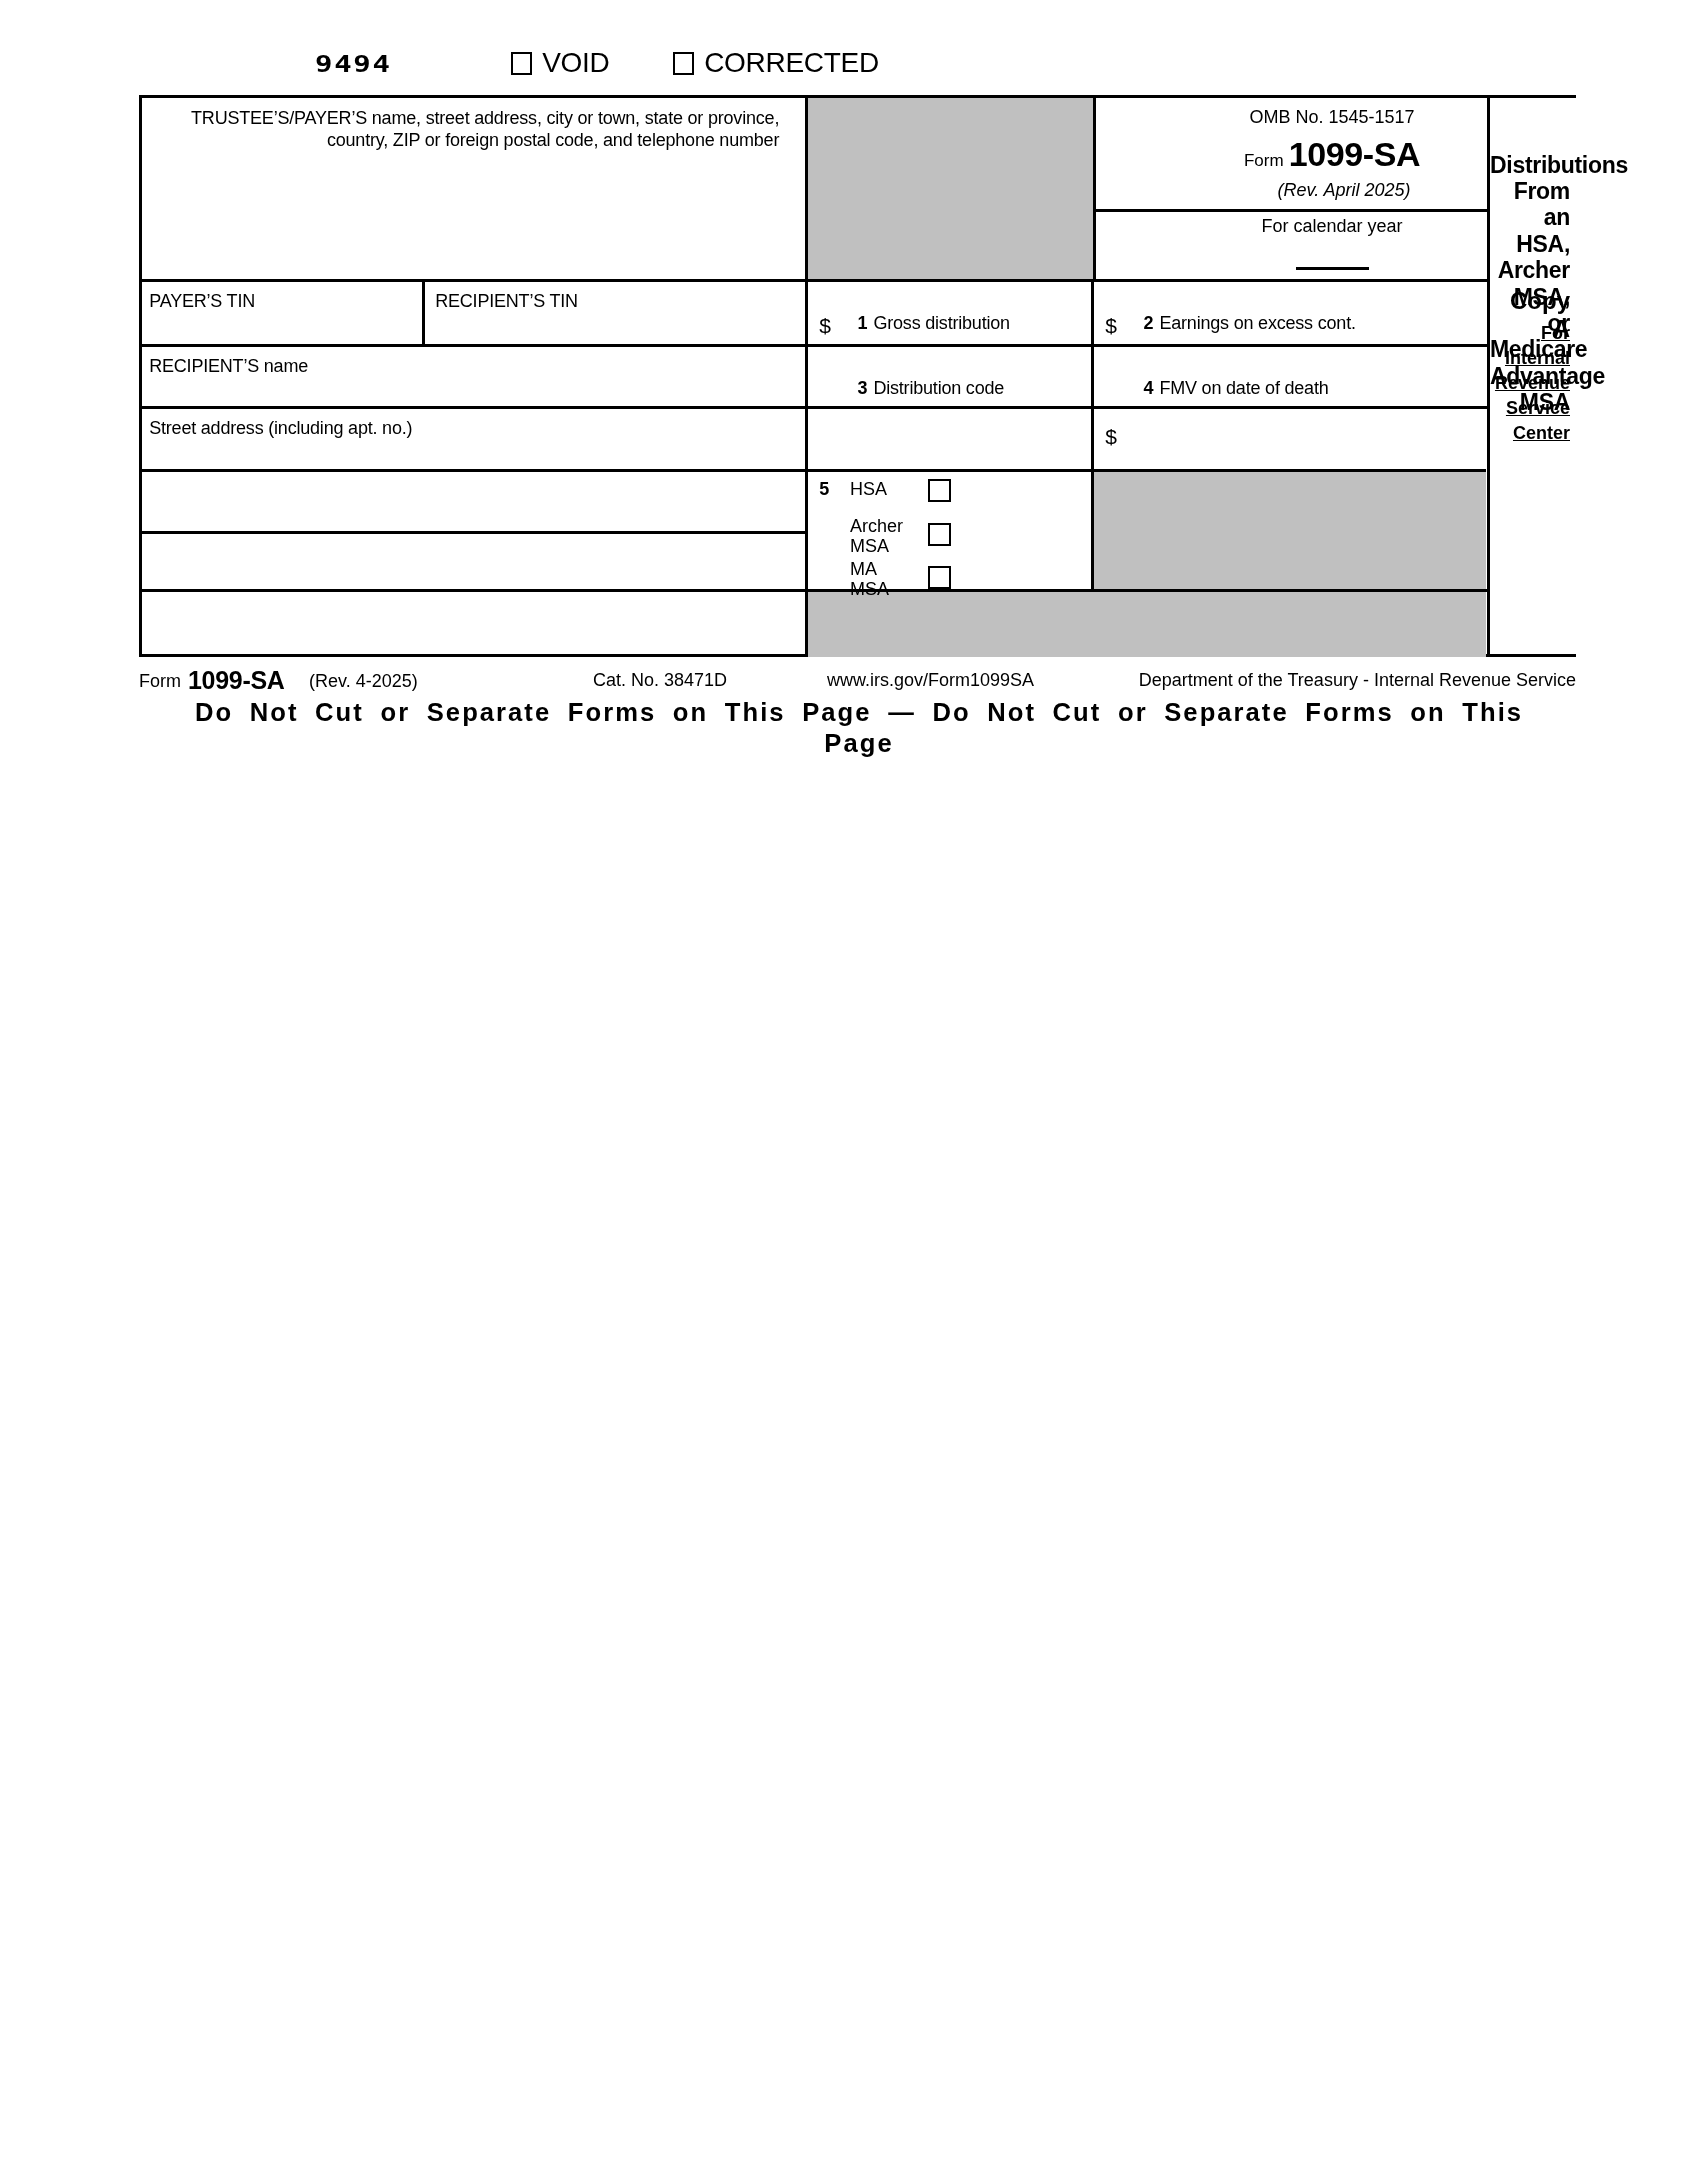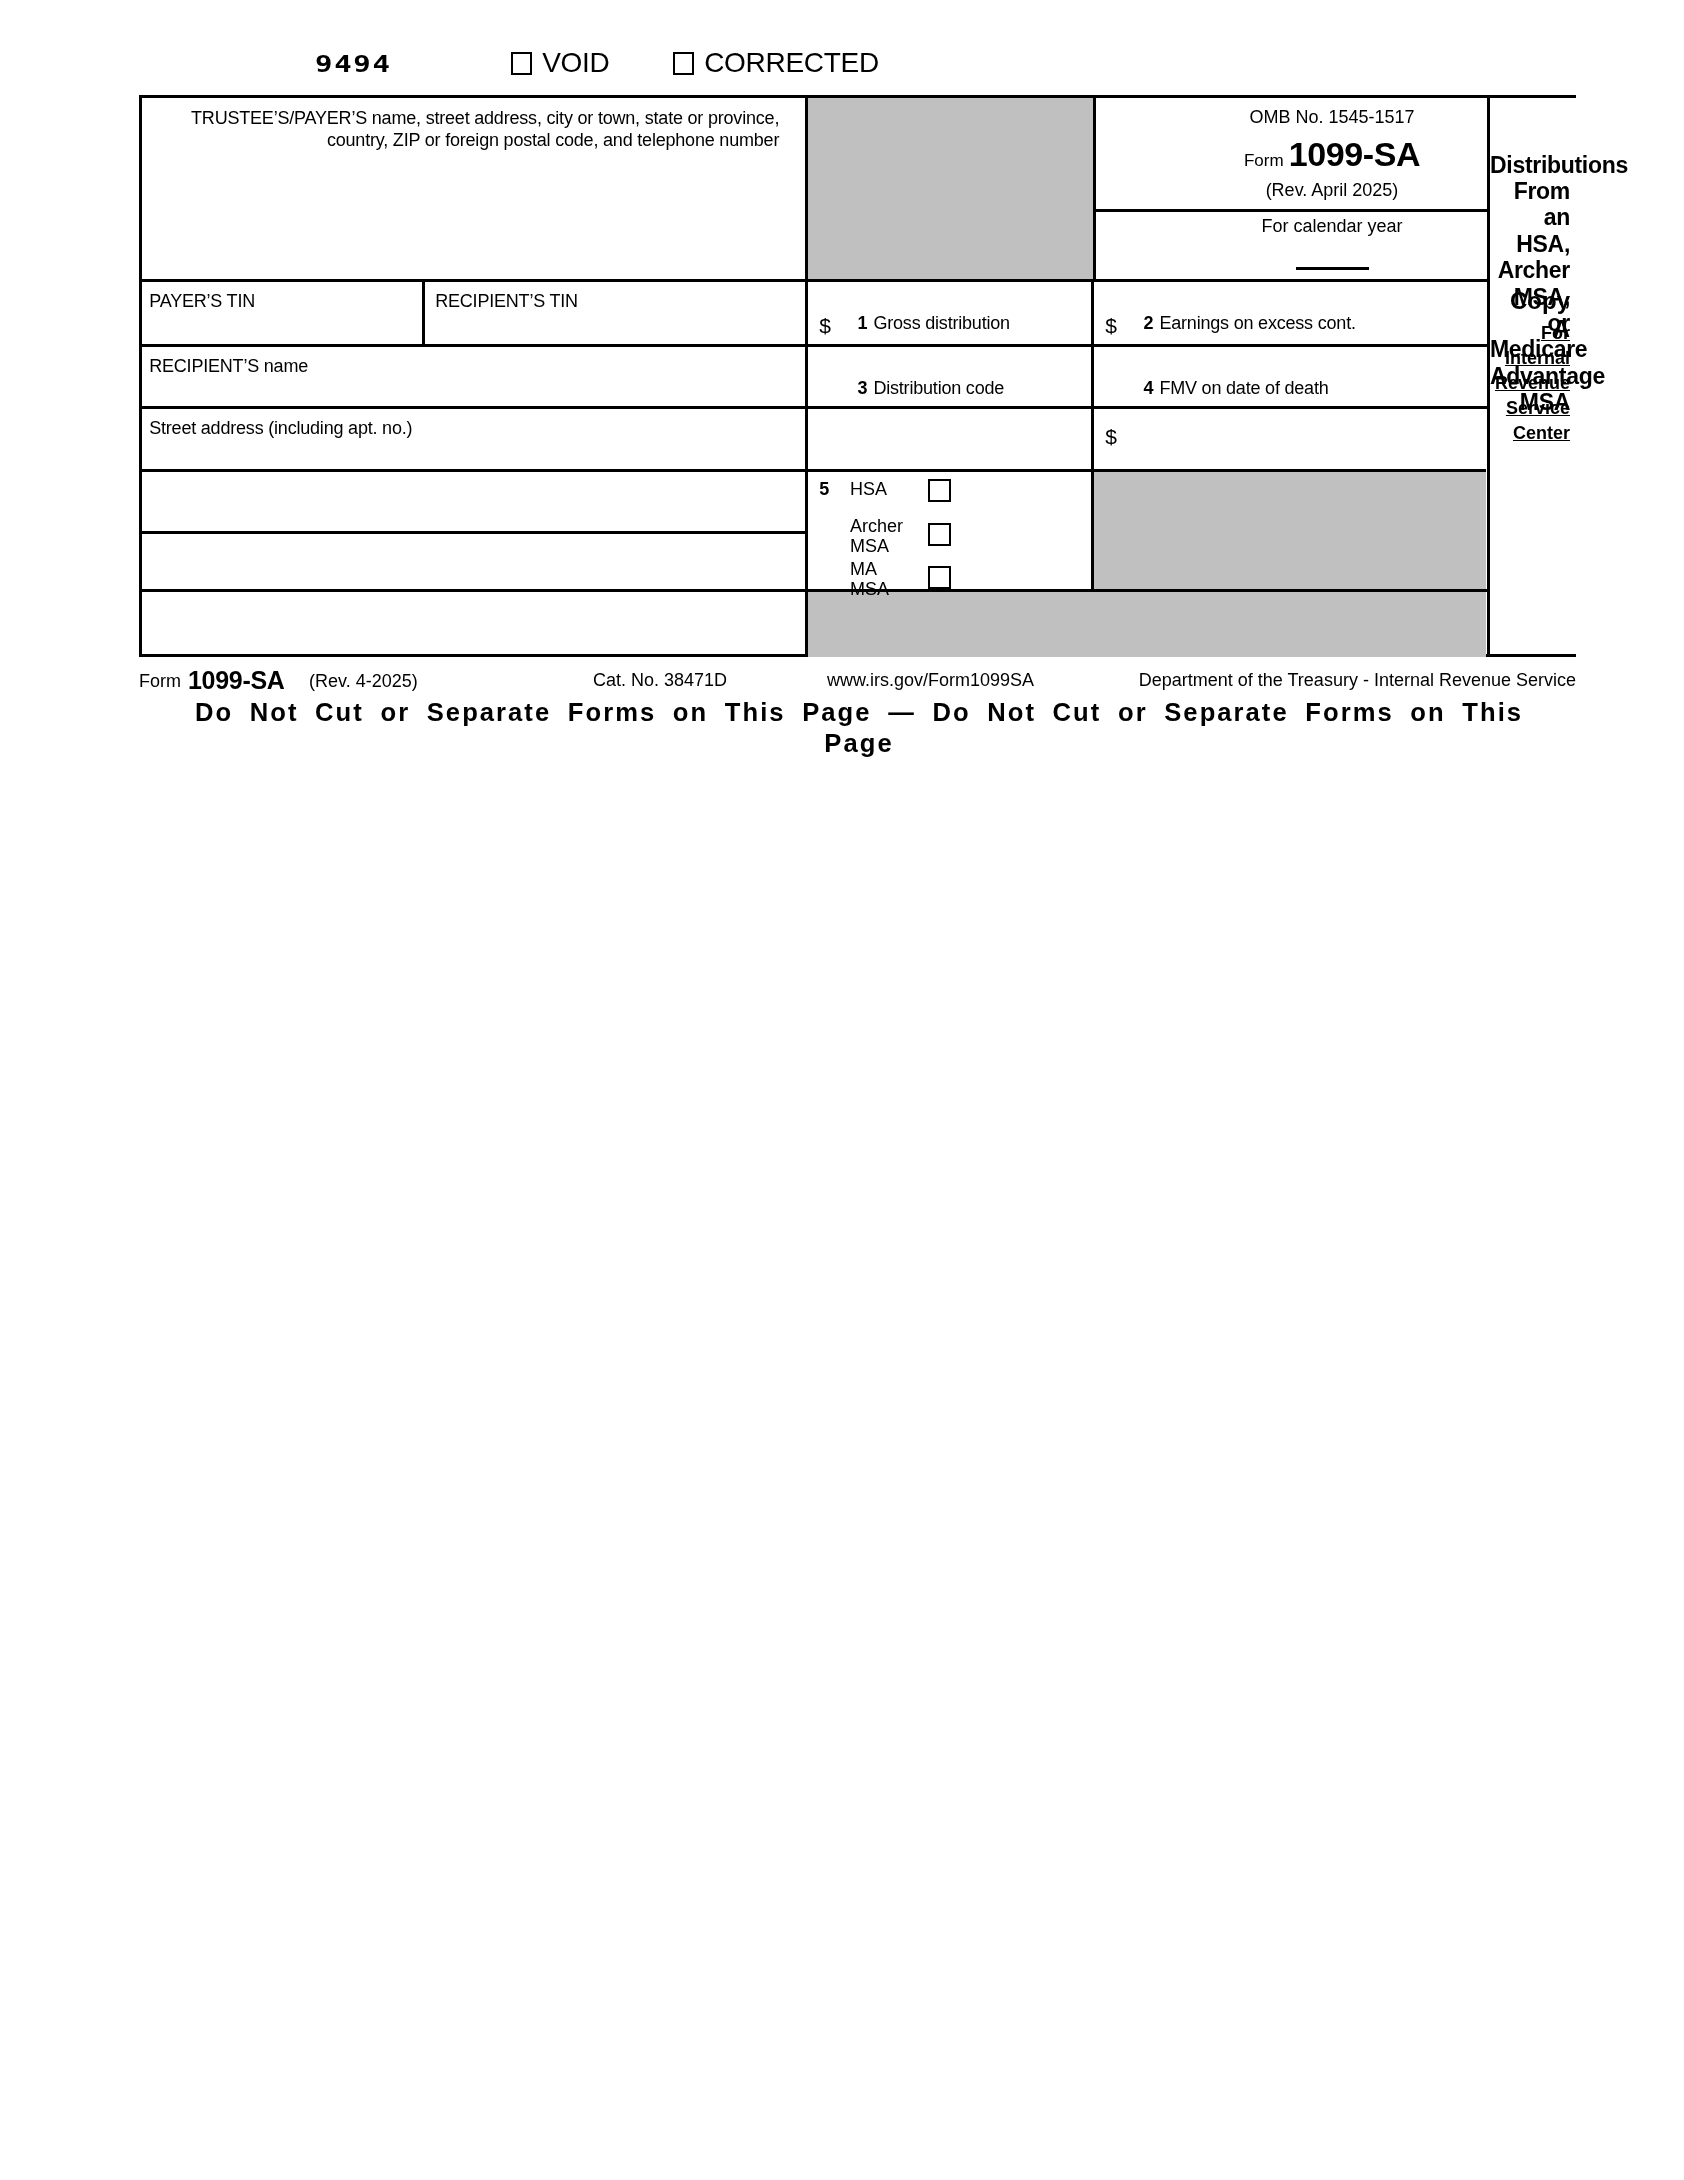--- a/index.html
+++ b/index.html
@@ -302,21 +302,21 @@
     </div>
 
 
 
     <div class="cell" style="left:957px; top:0px; width:448px; height:181px;margin-left:12px;">
       <div class="omb-text" style="position:absolute; left:0; top:8.5px; width:100%;">OMB No. 1545-1517</div>
       <div class="form-no-line" style="position:absolute; left:0; top:37px; width:100%;">
         <span class="form-word">Form</span>
         <span class="form-no">1099-SA</span>
       </div>
-      <div class="rev-text" style="position:absolute; left:0; top:82px; width:100%;">(Rev. April 2025)</div>
+      <div class="rev-text" style="position:absolute; left:12px; top:82px; width:100%;font-style:italic;">(Rev. April 2025)</div>
       <div class="cal-year" style="position:absolute; left:0; top:118px; width:100%;">For calendar year</div>
       <div class="cal-rule" style="position:absolute; left:0; right:0; top:147px;"></div>
     </div>
 
     <div class="cell" style="left:670px; top:184px; width:283px; height:62px;">
       <div class="lbl" style="position:absolute; left:10.2px; top:7.7px;">
         <span class="lbl-num">1</span><span>Gross distribution</span>
       </div>
       <div class="dollar" style="position:absolute; left:10.2px; top:32px;">$</div>
     </div>

